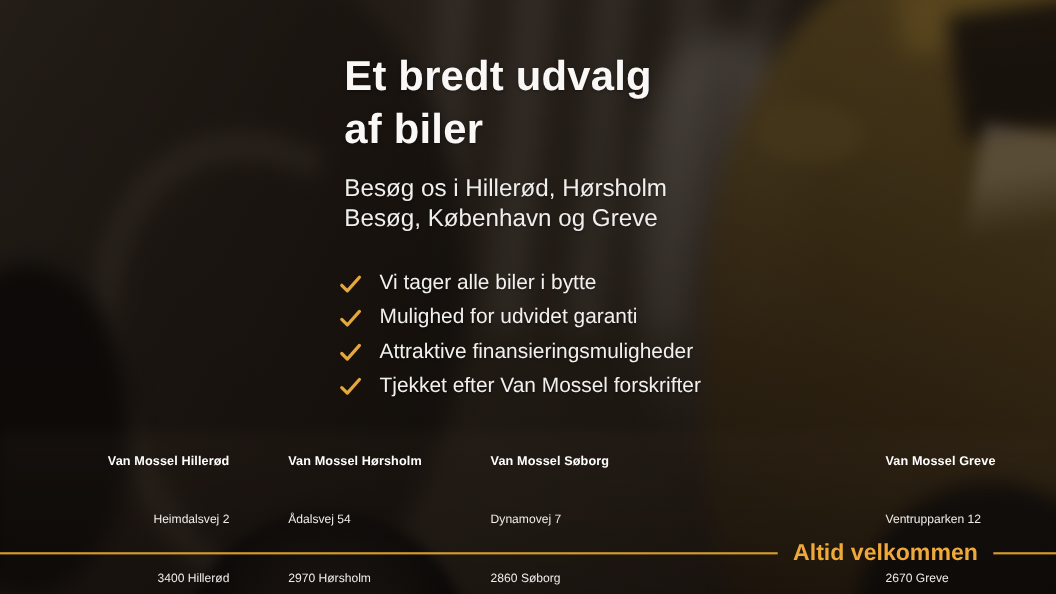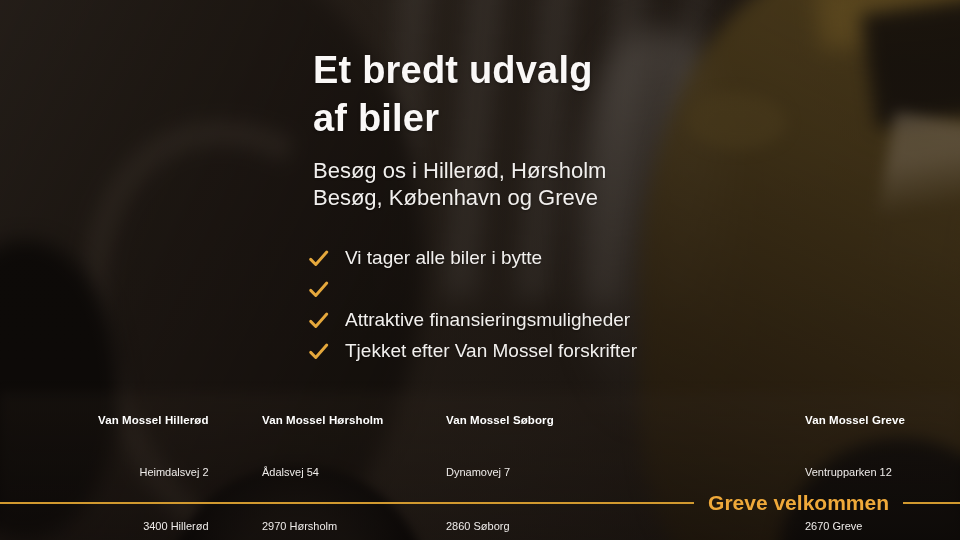--- a/index.html
+++ b/index.html
@@ -122,20 +122,21 @@
           </svg>
       </span>
       <span class="check-label">Vi tager alle biler i bytte</span>
     </div>
     <div class="check-row">
       <span class="check-icon-box">
         <svg width="23" height="22" viewBox="0 0 24 24" fill="none">
             <path d="M3.5 13.5 L9 19 L21 5.5" stroke="#E5A83C" stroke-width="3.2" stroke-linecap="round" stroke-linejoin="round"></path>
           </svg>
       </span>
+      <span class="check-label">Mulighed for udvidet garanti</span>
     </div>
     <div class="check-row">
       <span class="check-icon-box">
         <svg width="23" height="22" viewBox="0 0 24 24" fill="none">
             <path d="M3.5 13.5 L9 19 L21 5.5" stroke="#E5A83C" stroke-width="3.2" stroke-linecap="round" stroke-linejoin="round"></path>
           </svg>
       </span>
       <span class="check-label">Attraktive finansieringsmuligheder</span>
     </div>
     <div class="check-row">
@@ -166,17 +167,17 @@
     </div>
     <div class="loc loc-5">
       <div class="loc-name">Van Mossel Greve</div>
       <div class="loc-street">Ventrupparken 12</div>
       <div class="loc-city">2670 Greve</div>
     </div>
   </div>
 
   <div class="tagline-row">
     <div class="rule rule-left"></div>
-    <div class="tagline">Greve velkommen</div>
+    <div class="tagline">Altid velkommen</div>
     <div class="rule rule-right"></div>
   </div>
 
 </div>
 
 </body></html>

